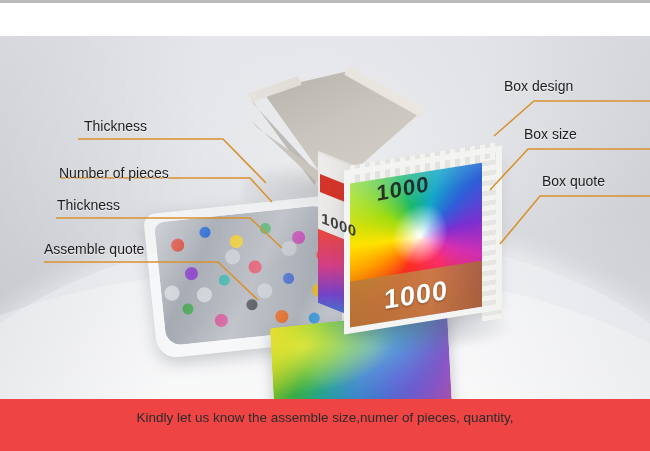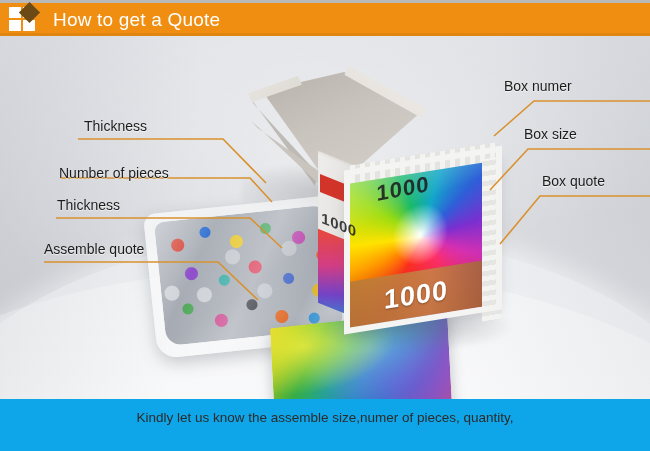--- a/index.html
+++ b/index.html
@@ -303,49 +303,38 @@
     text-shadow:0 1px 1px rgba(255,255,255,0.75);
   }
   svg.lines {
     position:absolute; left:0; top:0; width:650px; height:451px;
     pointer-events:none;
   }
 
   
   .caption {
     position:absolute; left:0; top:399px; width:650px; height:52px;
-    background:#0ea5e9;
+    background:#ef4444;
     text-align:center;
     padding-top:8px;
   }
   .caption .line {
     color:#2b2b2b;
     font-size:13.5px;
     line-height:21px;
     white-space:nowrap;
   }
 </style>
 </head>
 <body>
 
 <div id="page">
 
   <div class="top-strip"></div>
 
-  <div class="header">
-    <div class="header-shade"></div>
-    <div class="logo">
-      <div class="sq sq1"></div>
-      <div class="sq sq2"></div>
-      <div class="sq sq3"></div>
-      <div class="sq sq4"></div>
-      <div class="diamond"></div>
-    </div>
-    <div class="header-title">How to get a Quote</div>
-  </div>
 
   <div class="stage">
     <div class="wall-glow"></div>
     <div class="floor-curve"></div>
     <div class="floor-curve2"></div>
 
     <div class="lid">
       <div class="shadow"></div>
       <div class="face inner"></div>
       <div class="face wallL"></div>
@@ -405,21 +394,21 @@
     <div class="txt" style="left:59px; top:157px;margin-top:8px;">Number of pieces</div>
   </div>
   <div class="callout">
     <div class="txt" style="left:57px; top:197px;">Thickness</div>
   </div>
   <div class="callout">
     <div class="txt" style="left:44px; top:241px;">Assemble quote</div>
   </div>
 
   <div class="callout">
-    <div class="txt" style="left:504px; top:78px;">Box numer</div>
+    <div class="txt" style="left:504px; top:78px;">Box design</div>
   </div>
   <div class="callout">
     <div class="txt" style="left:524px; top:126px;">Box size</div>
   </div>
   <div class="callout">
     <div class="txt" style="left:542px; top:173px;">Box quote</div>
   </div>
 
   <div class="caption">
     <div class="line">Kindly let us know the assemble size,numer of pieces, quantity,</div>

